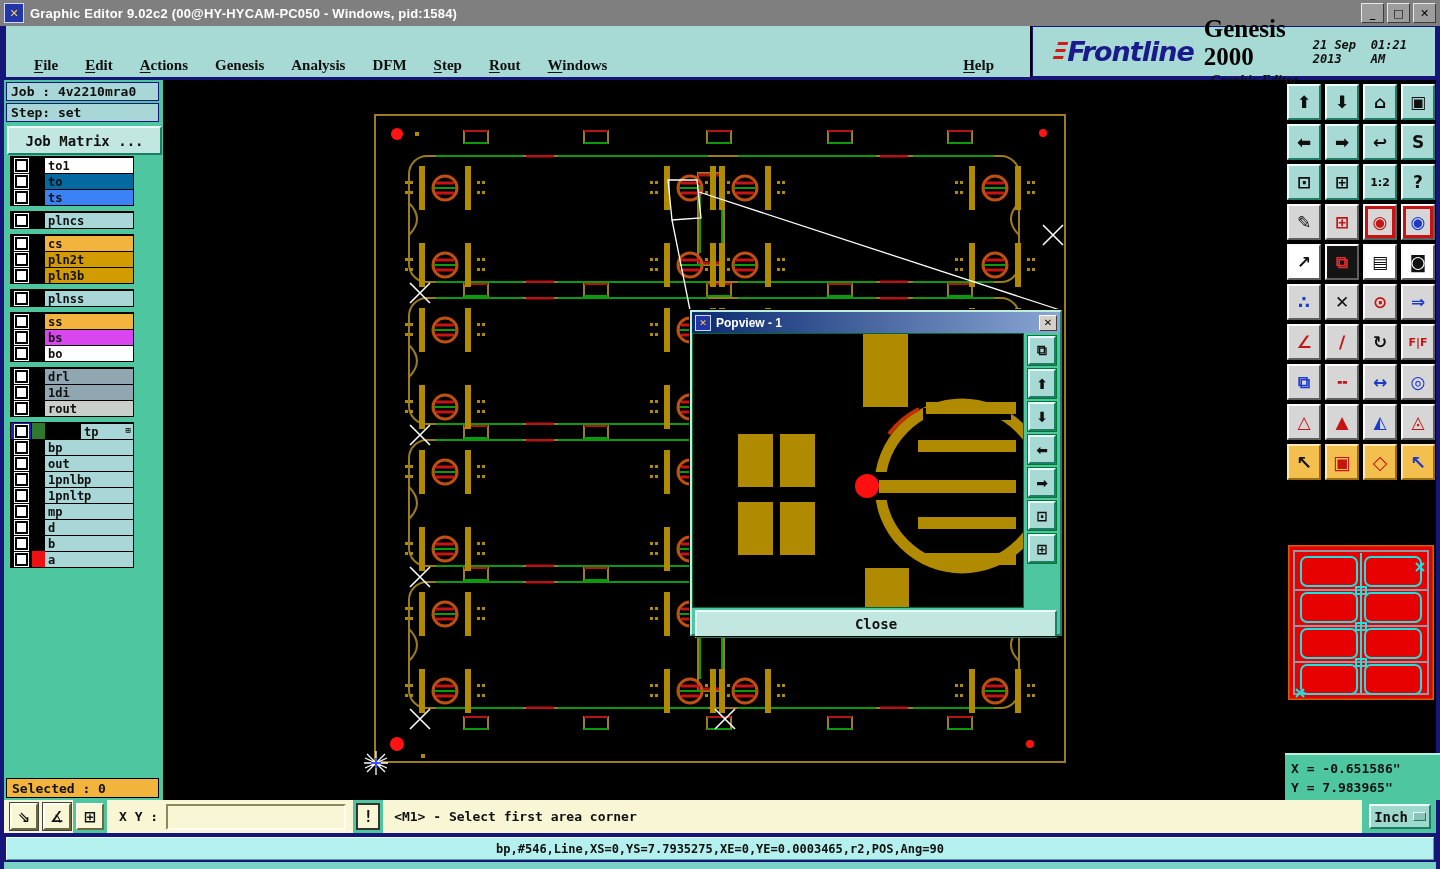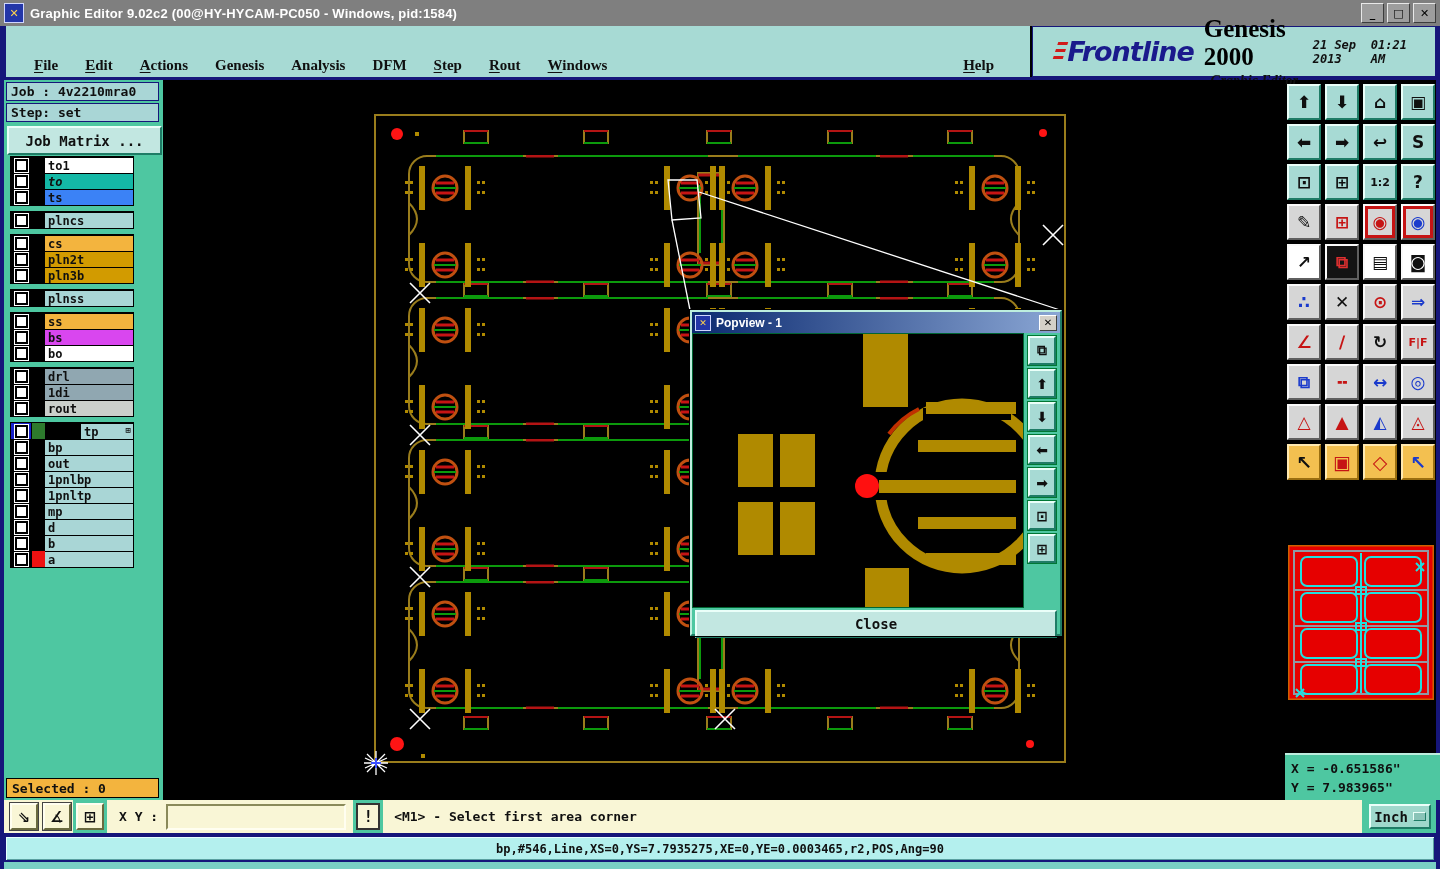--- a/index.html
+++ b/index.html
@@ -142,21 +142,21 @@
               <span class="cb"></span>
             </span>
             <span class="swatch"></span>
             <span class="lbl" style="background: rgb(255, 255, 255);">to1</span>
           </div>
           <div class="layer-row">
             <span class="cb-cell">
               <span class="cb"></span>
             </span>
             <span class="swatch"></span>
-            <span class="lbl" style="background: #14b8a6; font-style: italic;">to</span>
+            <span class="lbl" style="background: #0369a1;">to</span>
           </div>
           <div class="layer-row">
             <span class="cb-cell">
               <span class="cb"></span>
             </span>
             <span class="swatch"></span>
             <span class="lbl" style="background: #3b82f6; text-align: center;">ts</span>
           </div>
         </div>
         <div class="layer-group">

